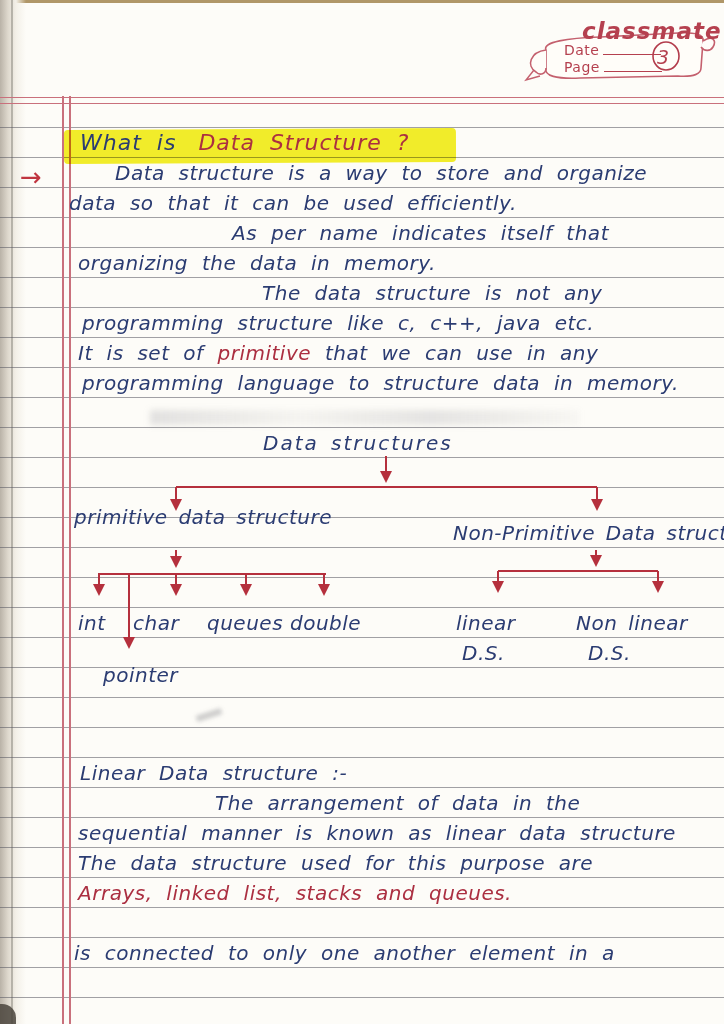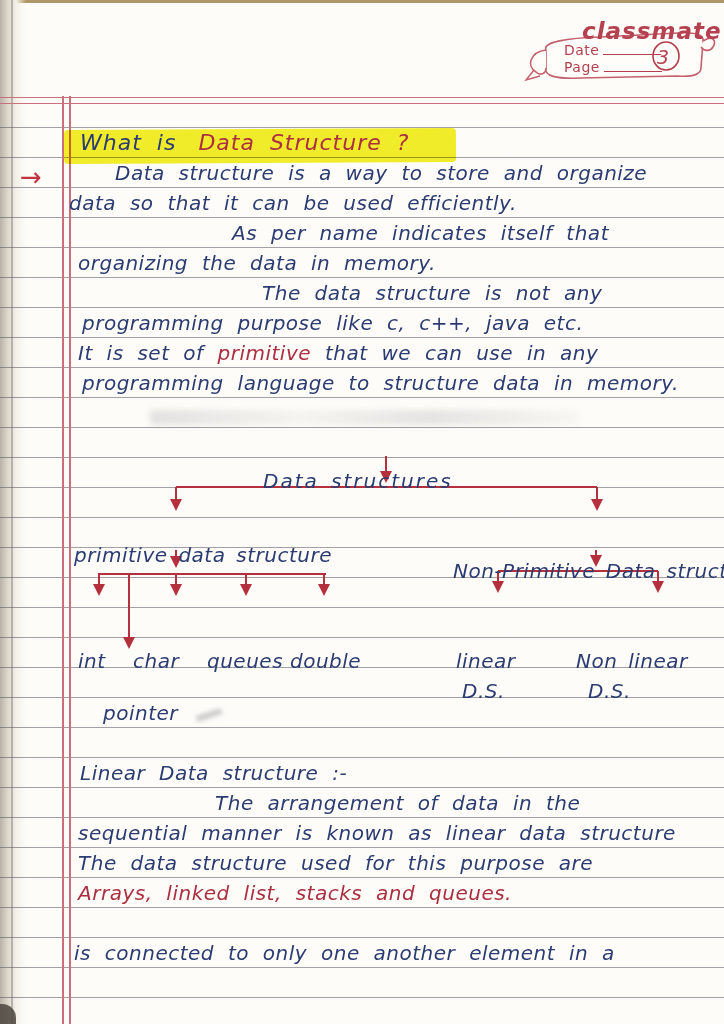--- a/index.html
+++ b/index.html
@@ -14,21 +14,21 @@
      border-top-right-radius:14px;opacity:.85;}
   
   .rules{position:absolute;left:0;top:127px;width:724px;height:882px;
      background:repeating-linear-gradient(to bottom,rgba(85,85,95,.55) 0 1px,transparent 1px 30px);}
   .red-top{position:absolute;left:0;width:724px;height:1px;background:#c9707c;}
   .red-vert{position:absolute;top:96px;width:2px;height:928px;background:#c9707c;}
   
   .hw{position:absolute;white-space:nowrap;font-style:italic;font-size:20px;line-height:30px;height:30px;
       color:#2b3c72;letter-spacing:.5px;word-spacing:7px;z-index:5;}
   .hw .red, .red-ink{color:#ab2f41;}
-  .dlabel{word-spacing:4px;margin-top:38px;}
+  .dlabel{word-spacing:4px;}
   .title-hl{position:absolute;left:64px;top:129px;width:392px;height:34px;background:#f2ee19;
       opacity:.92;border-radius:4px;transform:rotate(-.3deg);mix-blend-mode:multiply;z-index:3;}
   .title-row{top:128px;left:80px;font-size:22px;letter-spacing:1px;}
   .title-row .gap{margin-right:22px;text-align:center;}
   .margin-arrow{position:absolute;left:20px;top:162px;color:#c03540;font-size:26px;z-index:5;font-style:normal;}
   .ghost{position:absolute;left:150px;top:410px;width:430px;height:15px;filter:blur(3px);
      background:linear-gradient(90deg,rgba(120,120,128,.20),rgba(120,120,128,.06) 35%,rgba(120,120,128,.18) 65%,rgba(120,120,128,.04));}
   .smudge{position:absolute;left:196px;top:712px;width:26px;height:6px;filter:blur(2px);
      background:rgba(110,110,115,.35);transform:rotate(-18deg);}
   .connectors{position:absolute;left:0;top:0;z-index:4;pointer-events:none;}
@@ -79,21 +79,21 @@
   <div class="hw title-row">
     <span class="gap">What is</span><span class="red">Data Structure ?</span>
   </div>
   <div class="margin-arrow">→</div>
 
   <div class="hw" style="top:158px;left:115px">Data structure is a way to store and organize</div>
   <div class="hw" style="top:188px;left:69px">data so that it can be used efficiently.</div>
   <div class="hw" style="top:218px;left:232px">As per name indicates itself that</div>
   <div class="hw" style="top:248px;left:78px">organizing the data in memory.</div>
   <div class="hw" style="top:278px;left:262px">The data structure is not any</div>
-  <div class="hw" style="top:308px;left:82px">programming purpose like c, c++, java etc.</div>
+  <div class="hw" style="top:308px;left:82px">programming structure like c, c++, java etc.</div>
   <div class="hw" style="top:338px;left:78px">
     <span>It is set of </span><span class="red">primitive</span><span> that we can use in any</span>
   </div>
   <div class="hw" style="top:368px;left:82px">programming language to structure data in memory.</div>
 
   <svg class="connectors" width="724" height="1024" viewBox="0 0 724 1024">
     <defs>
       <marker id="arr" viewBox="0 0 10 10" refX="7.5" refY="5" markerWidth="6" markerHeight="6" orient="auto-start-reverse">
         <path d="M0,0 L10,5 L0,10 Z" fill="#b5303d"></path>
       </marker>

